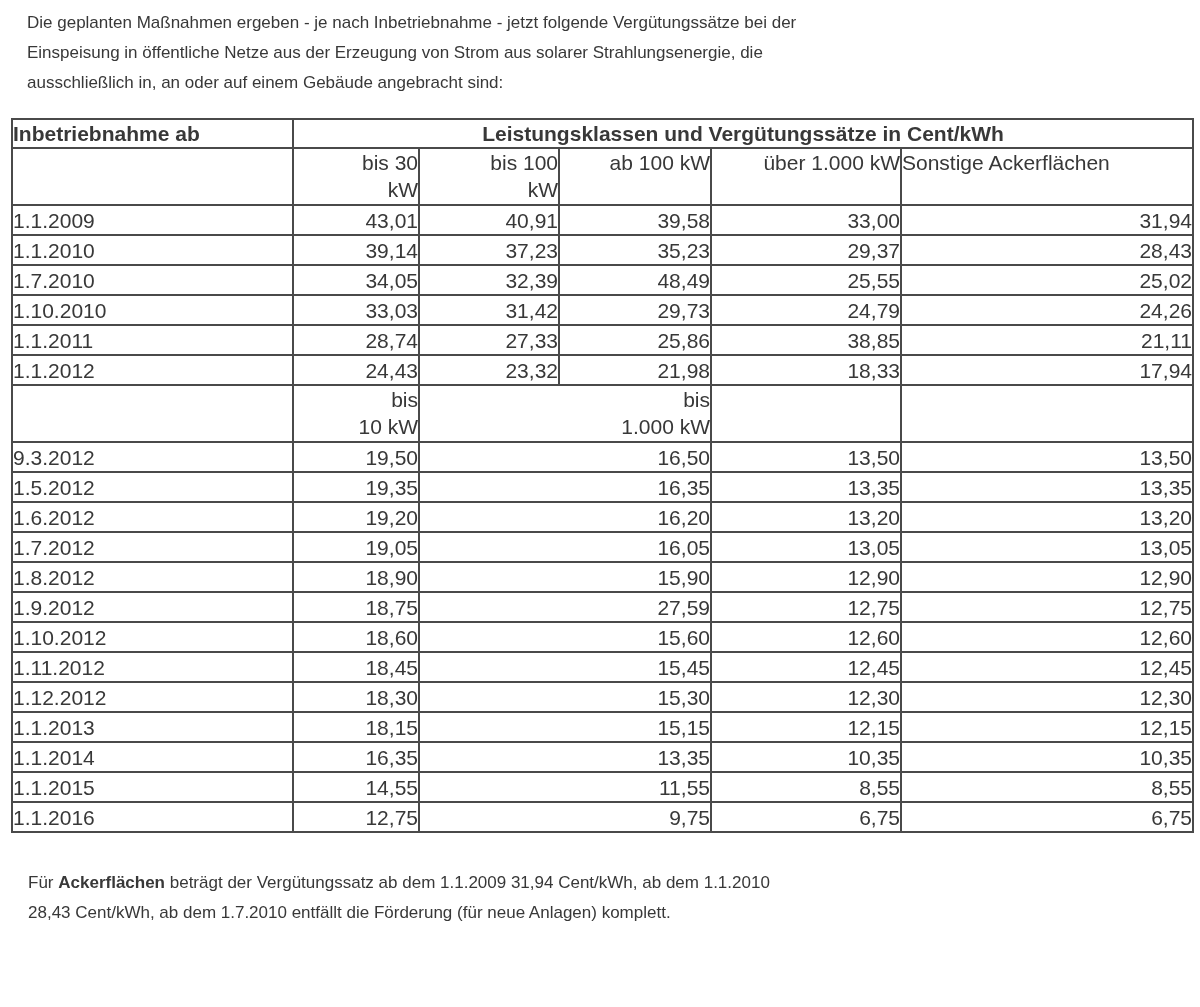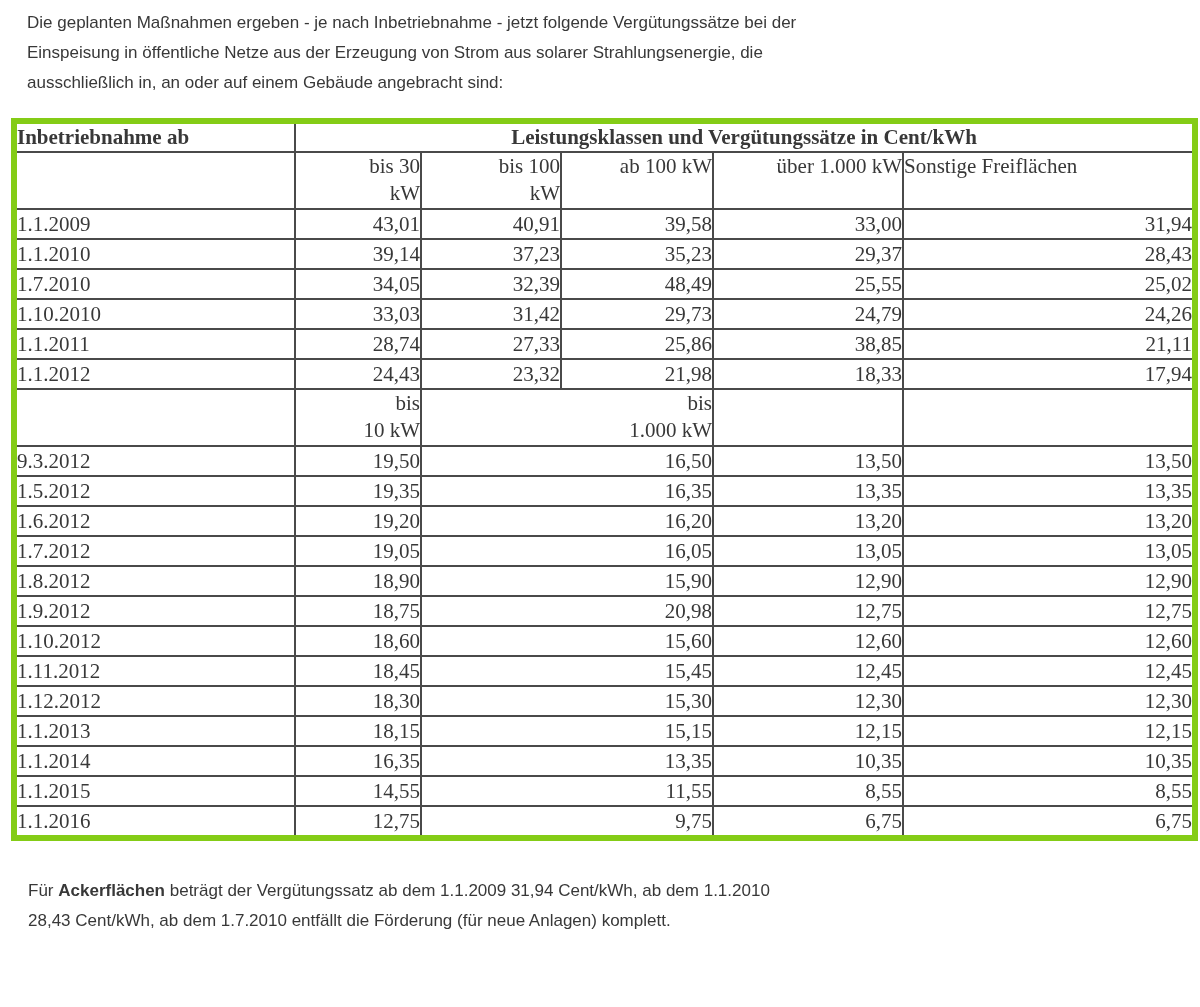--- a/index.html
+++ b/index.html
@@ -24,22 +24,21 @@
     margin: 8px 30px 0 27px;
   }
   #footer-paragraph {
     margin: 35px 30px 12px 28px;
   }
   table#tariff-table {
     border-collapse: collapse;
     table-layout: fixed;
     width: 1181px;
     margin: 20px 0 12px 11px;
-    border: 6px solid #84cc16;
-    font-family: Liberation Serif, serif;
+    border: 1px solid #84cc16;
   }
   #tariff-table td {
     border: 2px solid #4a4a4a;
     font-size: 21px;
     line-height: 27px;
     color: #383838;
     overflow: hidden;
     padding: 0;
   }
   tr.hdr-main td {
@@ -83,21 +82,21 @@
       <td class="a-left2" colspan="5">Leistungsklassen und Vergütungssätze in Cent/kWh</td>
     </tr>
     <tr class="hdr-sub">
       <td class="a-left"></td>
       <td class="a-right">bis 30
 kW</td>
       <td class="a-right">bis 100
 kW</td>
       <td class="a-right">ab 100 kW</td>
       <td class="a-right">über 1.000 kW</td>
-      <td class="a-left">Sonstige Freiflächen</td>
+      <td class="a-left">Sonstige Ackerflächen</td>
     </tr>
   </tbody>
   <tbody id="section1-body">
       <tr class="data-row">
         <td class="a-left">1.1.2009</td>
         <td class="a-right">43,01</td>
         <td class="a-right">40,91</td>
         <td class="a-right">39,58</td>
         <td class="a-right">33,00</td>
         <td class="a-right">31,94</td>
@@ -186,21 +185,21 @@
       <tr class="data-row">
         <td class="a-left">1.8.2012</td>
         <td class="a-right">18,90</td>
         <td class="a-right" colspan="2">15,90</td>
         <td class="a-right">12,90</td>
         <td class="a-right">12,90</td>
       </tr>
       <tr class="data-row">
         <td class="a-left">1.9.2012</td>
         <td class="a-right">18,75</td>
-        <td class="a-right" colspan="2">20,98</td>
+        <td class="a-right" colspan="2">27,59</td>
         <td class="a-right">12,75</td>
         <td class="a-right">12,75</td>
       </tr>
       <tr class="data-row">
         <td class="a-left">1.10.2012</td>
         <td class="a-right">18,60</td>
         <td class="a-right" colspan="2">15,60</td>
         <td class="a-right">12,60</td>
         <td class="a-right">12,60</td>
       </tr>

